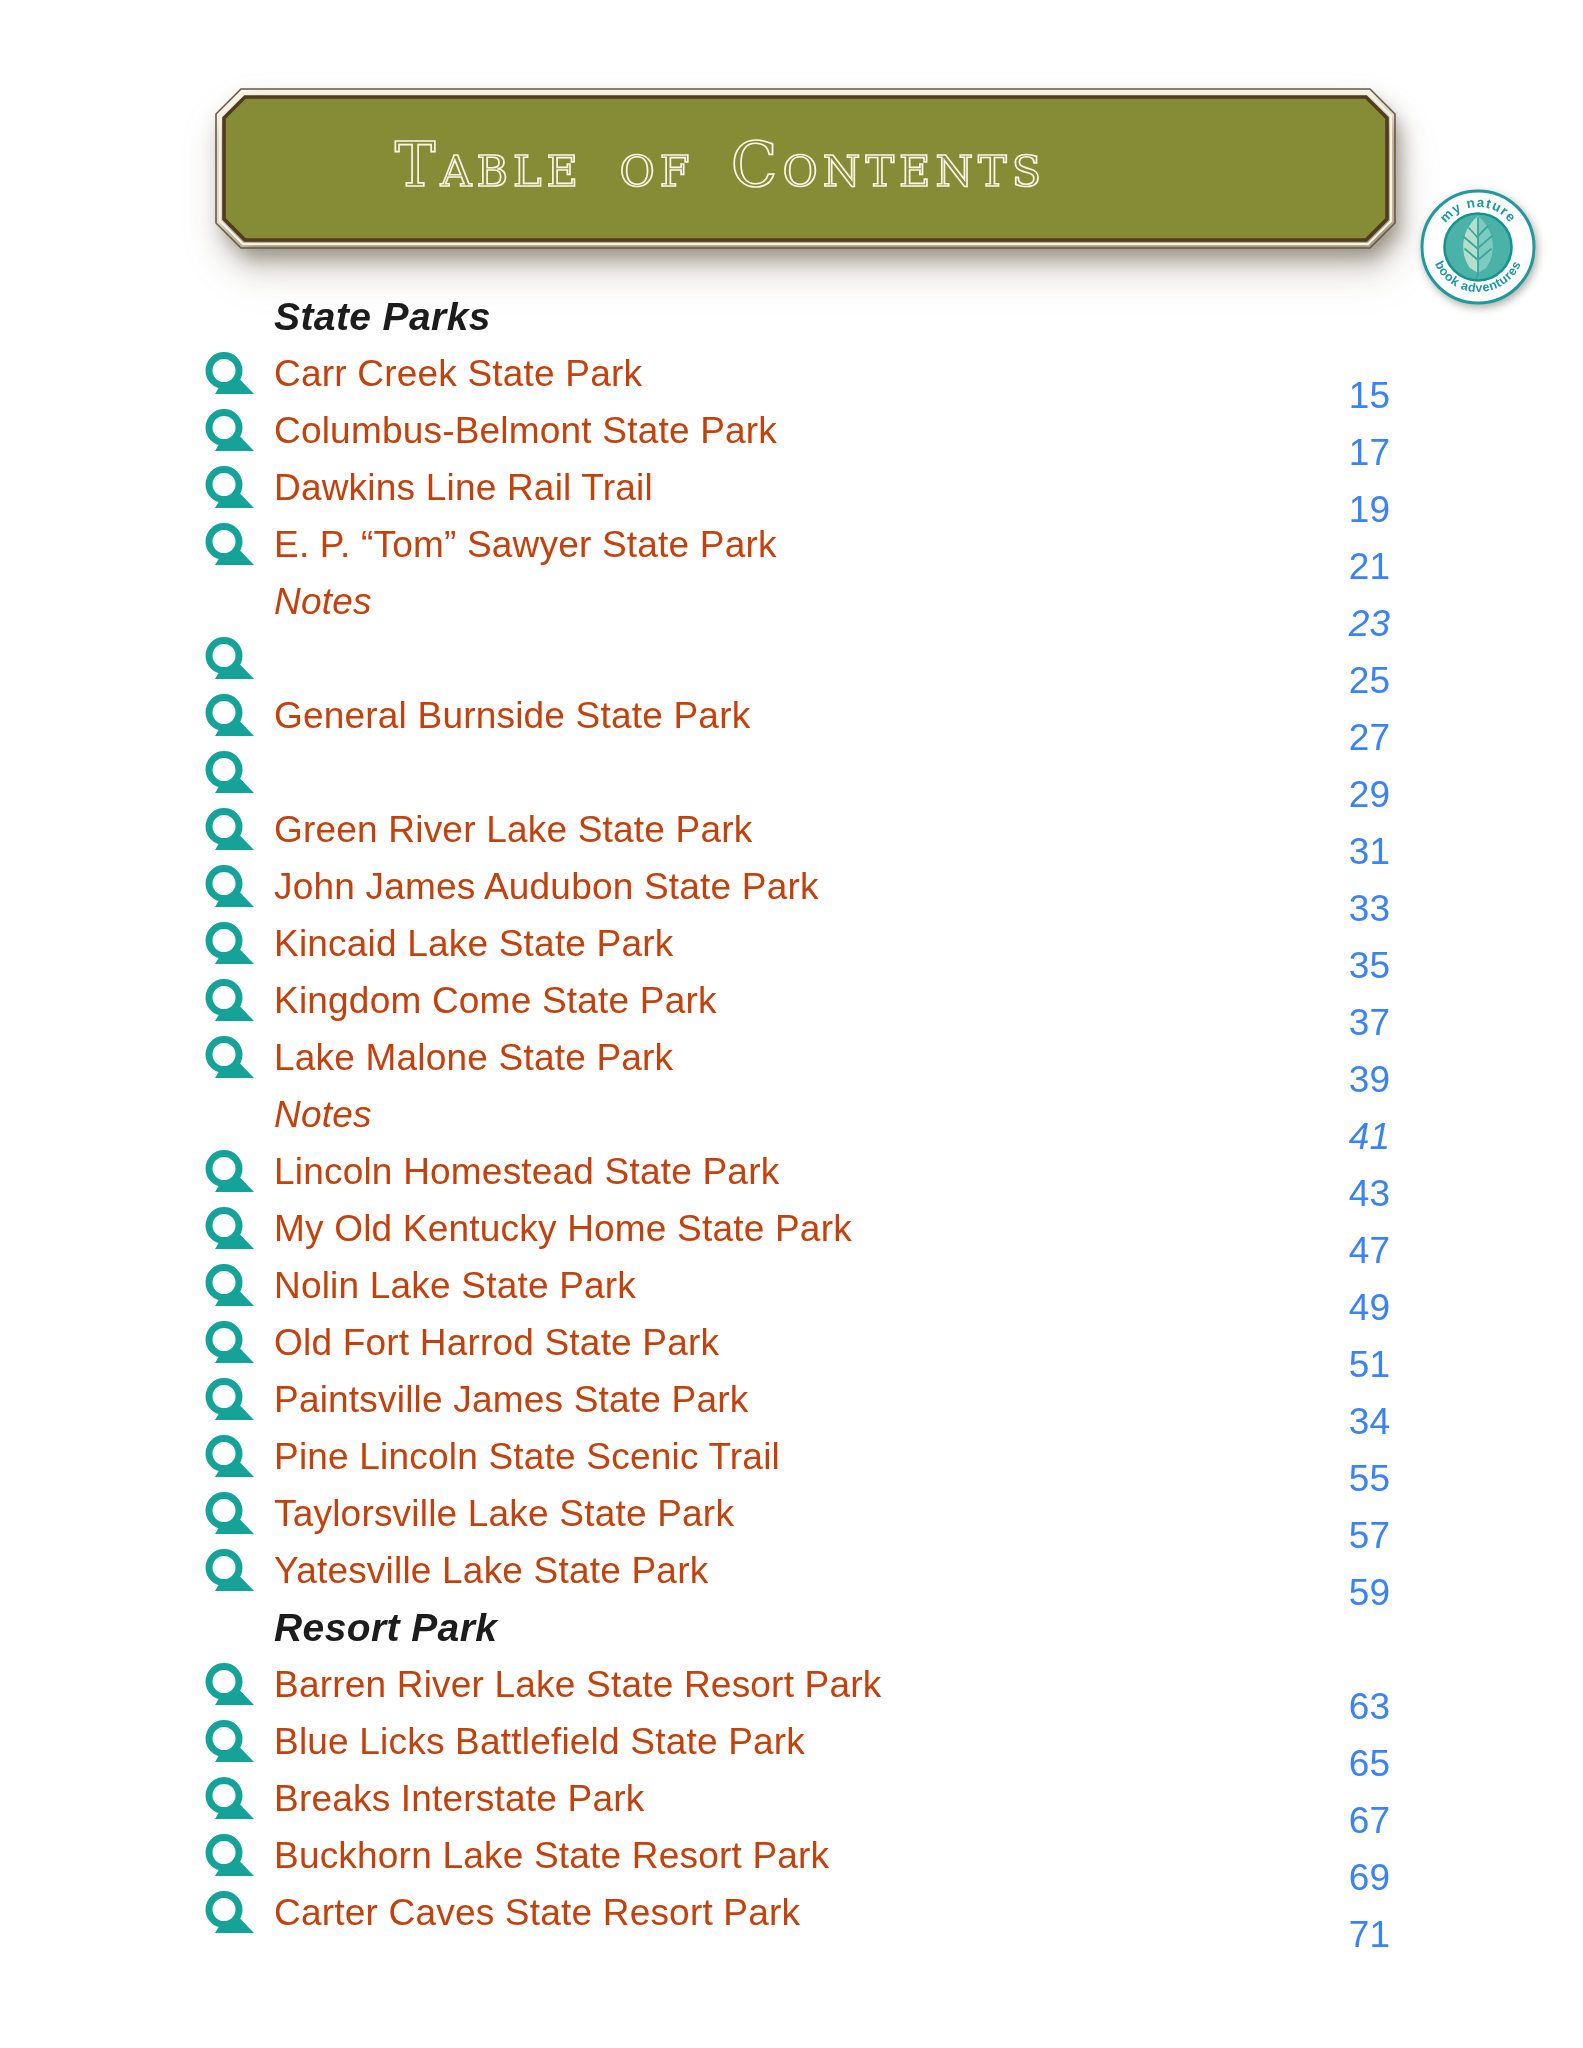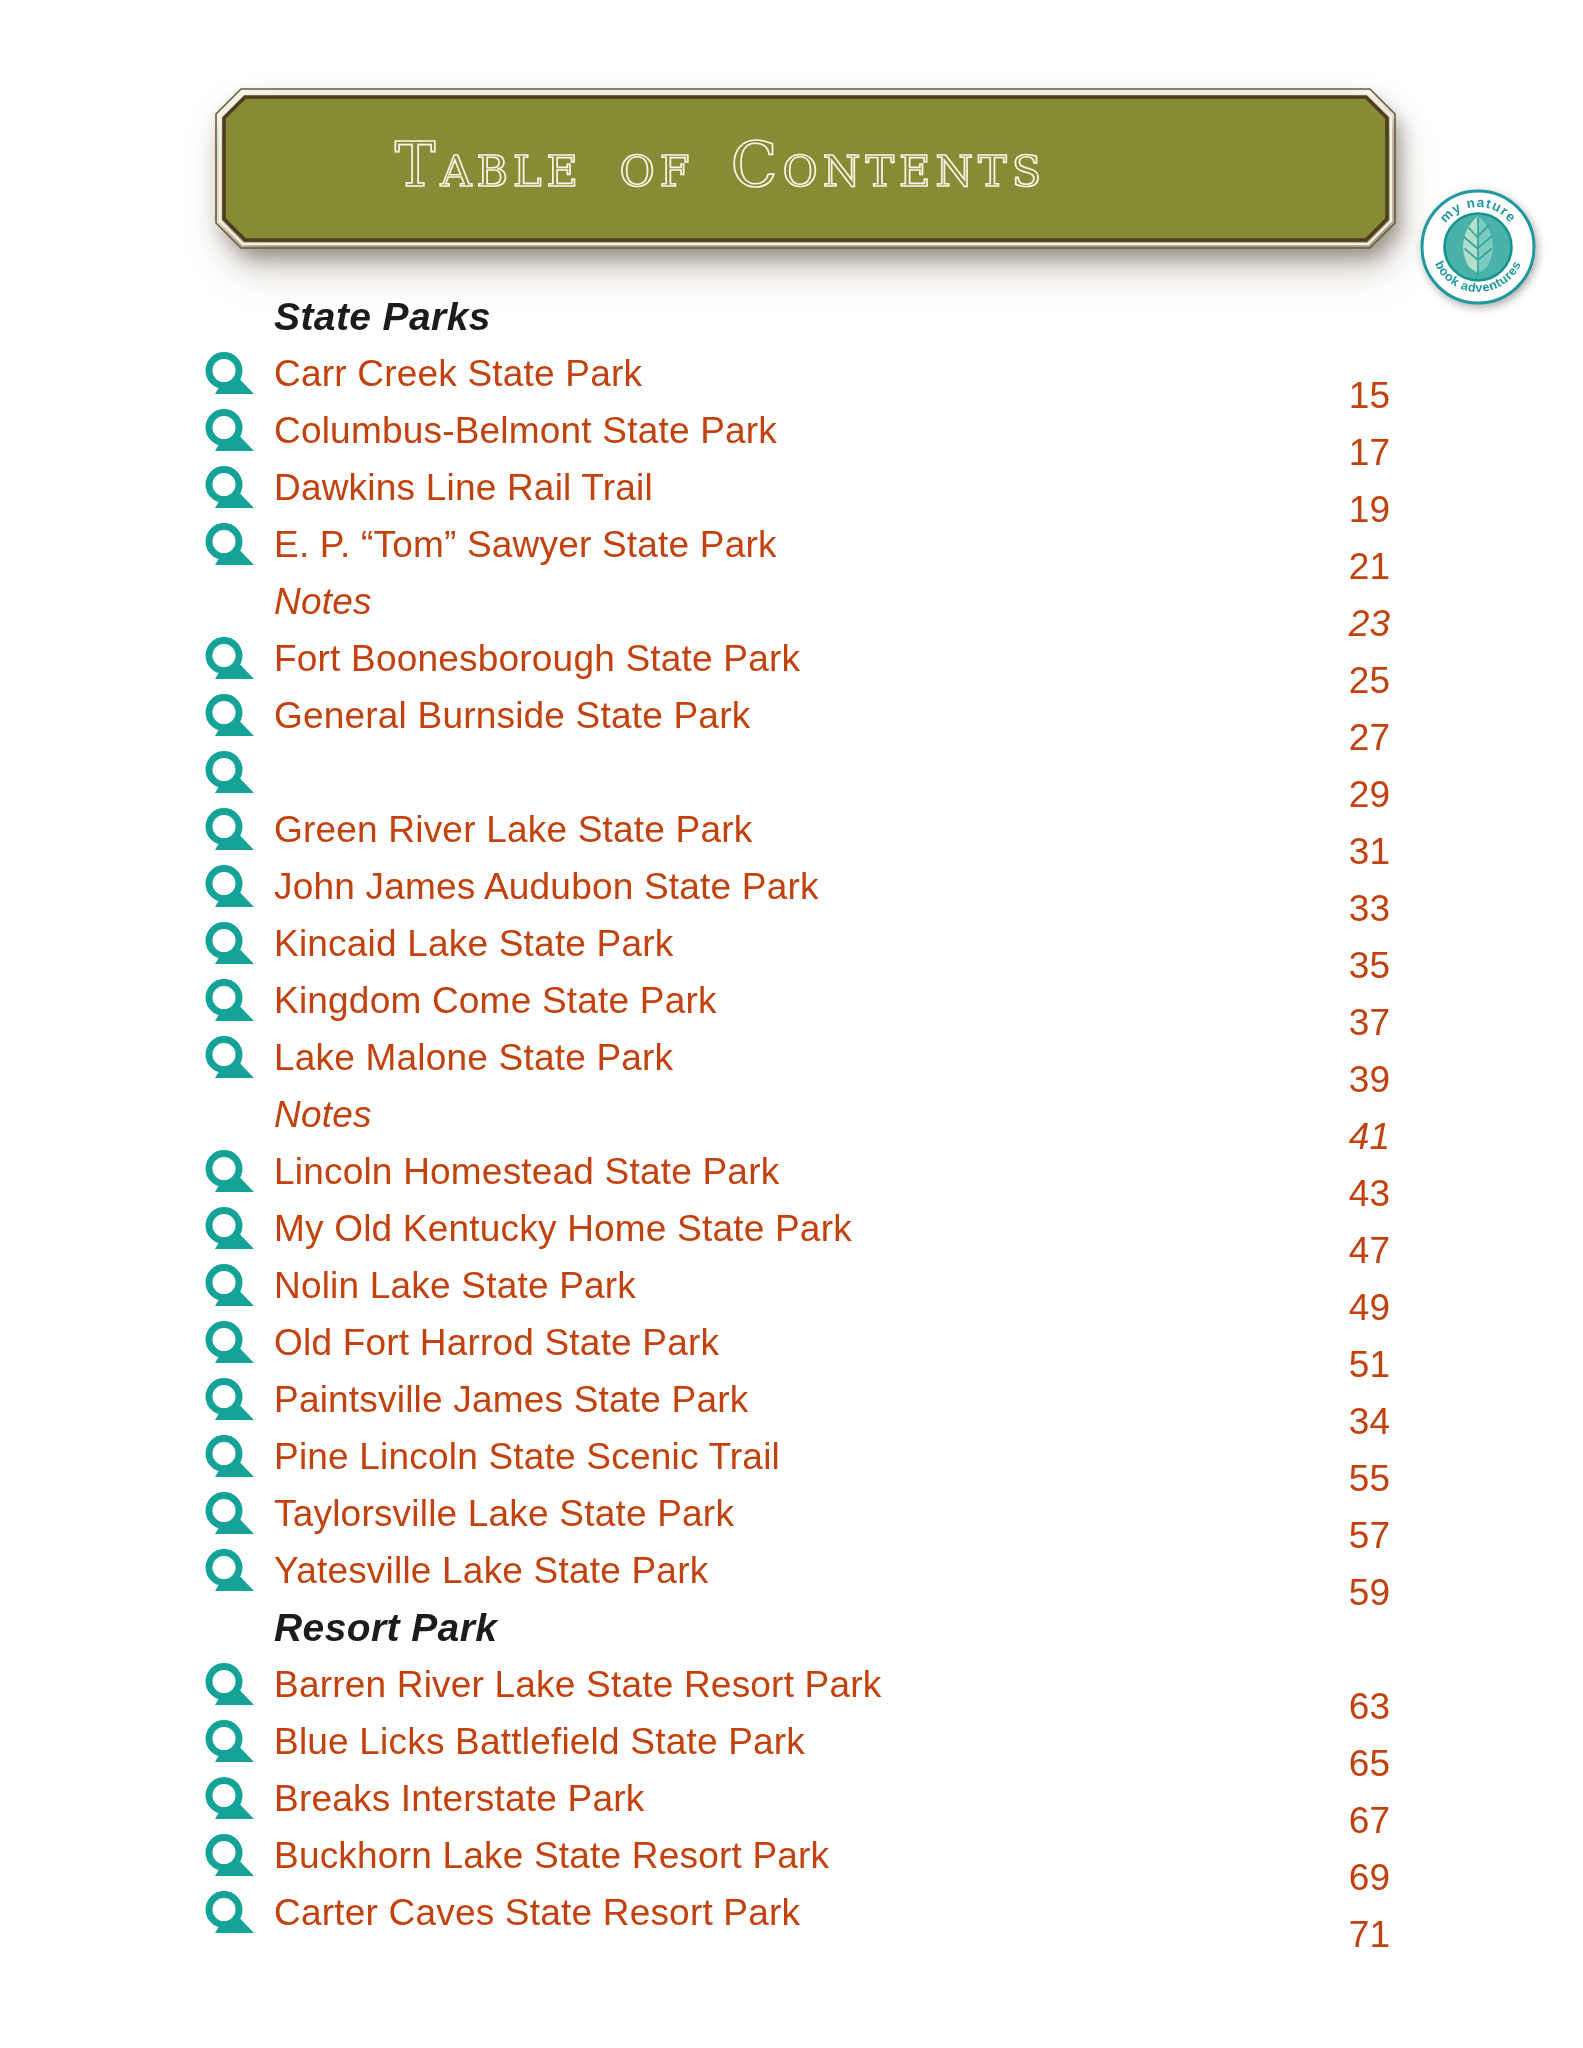--- a/index.html
+++ b/index.html
@@ -45,21 +45,21 @@
   }
 
   
   .toc{position:absolute;left:204px;top:288px;width:1186px;}
   .row{height:57px;display:flex;align-items:center;}
   .icon-cell{flex:0 0 70px;width:70px;display:flex;align-items:center;}
   .icon-cell svg{display:block;margin-top:2px;}
   .label{
     font-size:37px;color:#c2410c;letter-spacing:.2px;white-space:nowrap;
   }
-  .page-num{margin-left:auto;font-size:37px;color:#c2410c;margin-top:44px;}
+  .page-num{margin-left:auto;font-size:37px;color:#3b82f6;margin-top:44px;}
   .row--header .label{
     font-weight:bold;font-style:italic;color:#1c1c1c;font-size:39px;letter-spacing:.4px;
   }
   .row--notes .label,.row--notes .page-num{font-style:italic;}
 </style>
 </head>
 <body>
 
 <div class="page">
 
@@ -162,21 +162,20 @@
     <span class="label">Notes</span>
     <span class="page-num">23</span>
   </div>
       <div class="row row--entry">
     <span class="icon-cell">
       <svg width="52" height="45" viewBox="0 0 52 45">
         <path d="M26,17 L50,42 L11,42 Z" fill="#15A399"></path>
         <circle cx="20" cy="18.5" r="15" fill="#ffffff" stroke="#15A399" stroke-width="7"></circle>
       </svg>
     </span>
-    <span class="label">Fort Boonesborough State Park</span>
     <span class="page-num">25</span>
   </div>
       <div class="row row--entry">
     <span class="icon-cell">
       <svg width="52" height="45" viewBox="0 0 52 45">
         <path d="M26,17 L50,42 L11,42 Z" fill="#15A399"></path>
         <circle cx="20" cy="18.5" r="15" fill="#ffffff" stroke="#15A399" stroke-width="7"></circle>
       </svg>
     </span>
     <span class="label">General Burnside State Park</span>

